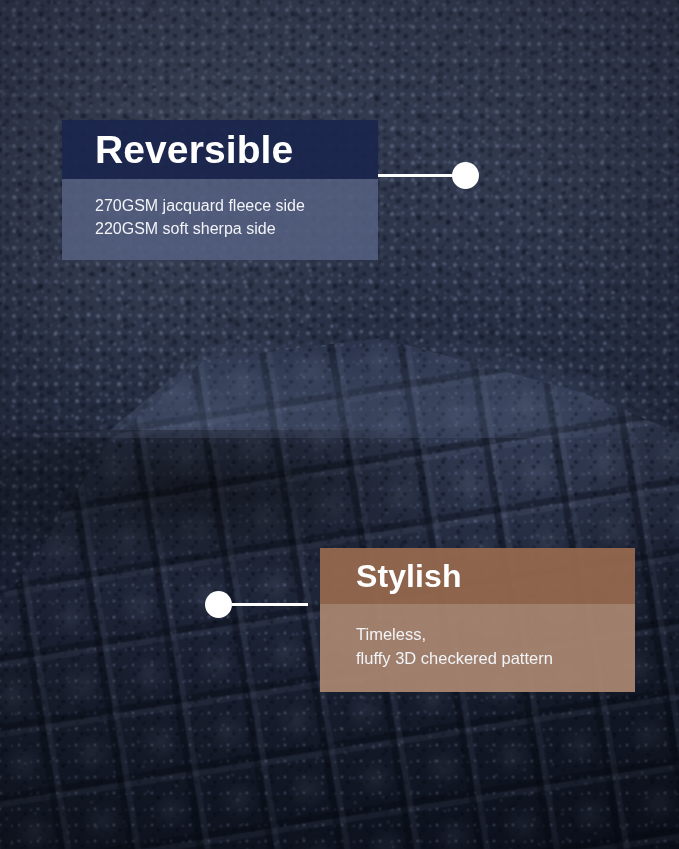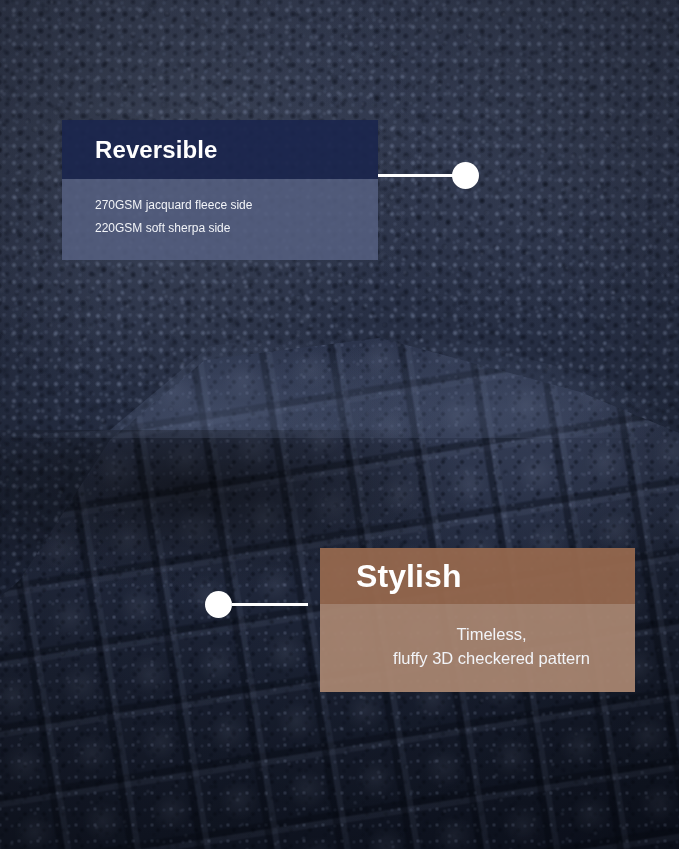--- a/index.html
+++ b/index.html
@@ -196,31 +196,31 @@
   }
   #callout-reversible .head-bar {
     background: rgba(27, 38, 77, .93);
     height: 59px;
     padding: 0 0 0 33px;
     display: flex;
     align-items: center;
     box-sizing: border-box;
   }
   #callout-reversible .head {
-    font-size: 24px;
+    font-size: 39px;
     line-height: 1;
   }
   #callout-reversible .body-bar {
     background: rgba(84, 94, 128, .88);
     padding: 15px 0 20px 33px;
     box-sizing: border-box;
     min-height: 75px;
   }
   #callout-reversible .body {
-    font-size: 12px;
+    font-size: 16px;
     line-height: 23px;
   }
 
   
   #callout-stylish {
     left: 320px;
     top: 548px;
     width: 315px;
   }
   #callout-stylish .head-bar {
@@ -233,21 +233,20 @@
   }
   #callout-stylish .head {
     font-size: 32px;
     line-height: 1;
   }
   #callout-stylish .body-bar {
     background: rgba(170, 134, 113, .93);
     padding: 18px 8px 22px 36px;
     box-sizing: border-box;
     min-height: 86px;
-    text-align: center;
   }
   #callout-stylish .body {
     font-size: 16.5px;
     line-height: 24px;
   }
 
   
   .leader-line {
     position: absolute;
     height: 3px;

